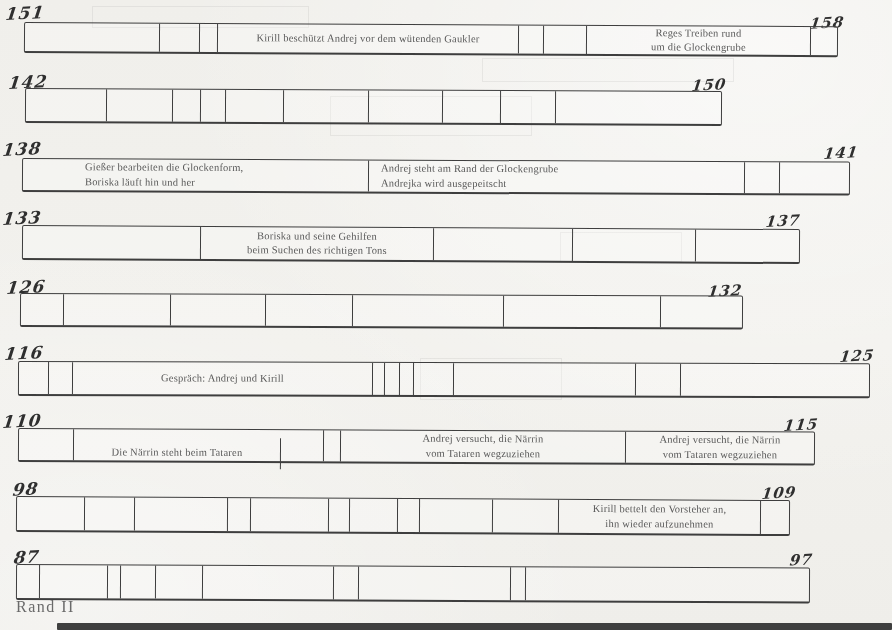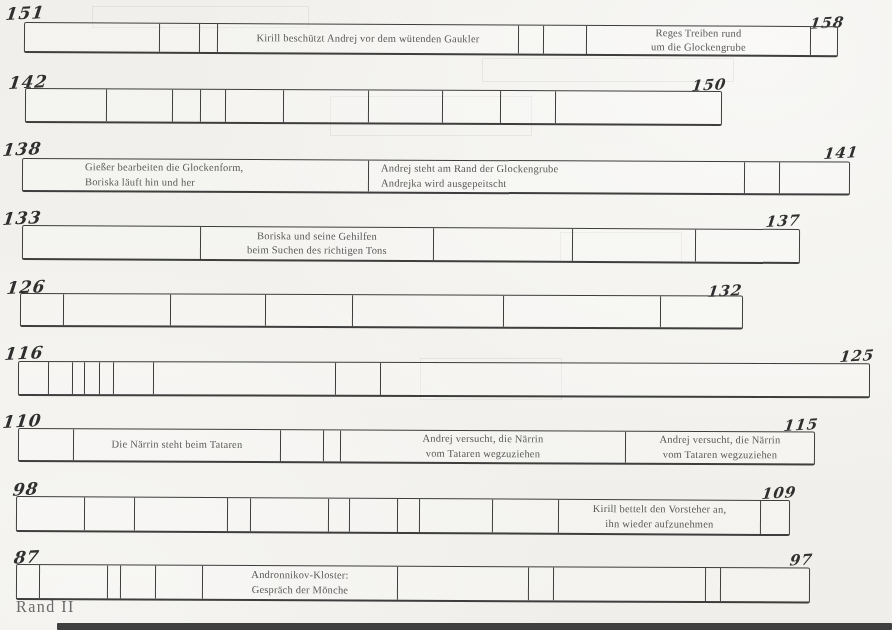--- a/index.html
+++ b/index.html
@@ -120,33 +120,36 @@
         <div class="seg" style="flex-basis: 87px;"></div>
         <div class="seg" style="flex-basis: 151px;"></div>
         <div class="seg" style="flex-basis: 157px;"></div>
         <div class="seg" style="flex-basis: 83px;"></div>
       </div>
       <div class="num left" style="left: 5px; top: 343px;">116</div>
       <div class="num right" style="left: 840px; top: 347px;">125</div>
       <div class="strip" style="left: 18px; top: 361px; width: 852px; height: 35px; transform: rotate(0.15deg);">
         <div class="seg" style="flex-basis: 30px;"></div>
         <div class="seg" style="flex-basis: 24px;"></div>
+        <div class="seg" style="flex-basis: 300px;">
+          <div class="caption">Gespräch: Andrej und Kirill</div>
+        </div>
         <div class="seg" style="flex-basis: 12px;"></div>
         <div class="seg" style="flex-basis: 15px;"></div>
         <div class="seg" style="flex-basis: 14px;"></div>
         <div class="seg" style="flex-basis: 40px;"></div>
         <div class="seg" style="flex-basis: 182px;"></div>
         <div class="seg" style="flex-basis: 45px;"></div>
         <div class="seg" style="flex-basis: 190px;"></div>
       </div>
       <div class="num left" style="left: 3px; top: 411px;">110</div>
       <div class="num right" style="left: 784px; top: 416px;">115</div>
       <div class="strip" style="left: 18px; top: 428px; width: 797px; height: 34px; transform: rotate(0.25deg);">
         <div class="seg" style="flex-basis: 55px;"></div>
-        <div class="seg" style="flex-basis: 207px;">
+        <div class="seg" style="flex-basis: 207px; margin-top: 8px;">
           <div class="caption">Die Närrin steht beim Tataren</div>
         </div>
         <div class="seg" style="flex-basis: 43px;"></div>
         <div class="seg" style="flex-basis: 17px;"></div>
         <div class="seg" style="flex-basis: 285px;">
           <div class="caption">Andrej versucht, die Närrin
 vom Tataren wegzuziehen</div>
         </div>
         <div class="seg" style="flex-basis: 190px;">
           <div class="caption">Andrej versucht, die Närrin
@@ -173,24 +176,20 @@
         <div class="seg" style="flex-basis: 30px;"></div>
       </div>
       <div class="num left" style="left: 14px; top: 547px;">87</div>
       <div class="num right" style="left: 790px; top: 551px;">97</div>
       <div class="strip" style="left: 16px; top: 564px; width: 794px; height: 36px; transform: rotate(0.25deg);">
         <div class="seg" style="flex-basis: 23px;"></div>
         <div class="seg" style="flex-basis: 68px;"></div>
         <div class="seg" style="flex-basis: 13px;"></div>
         <div class="seg" style="flex-basis: 35px;"></div>
         <div class="seg" style="flex-basis: 47px;"></div>
-        <div class="seg" style="flex-basis: 195px;">
-          <div class="caption">Andronnikov-Kloster:
-Gespräch der Mönche</div>
-        </div>
         <div class="seg" style="flex-basis: 131px;"></div>
         <div class="seg" style="flex-basis: 25px;"></div>
         <div class="seg" style="flex-basis: 152px;"></div>
         <div class="seg" style="flex-basis: 15px;"></div>
         <div class="seg" style="flex-basis: 90px;"></div>
       </div>
     </div>
 
   <div class="part-label">Rand II</div>
   <div class="scan-shadow"></div>

